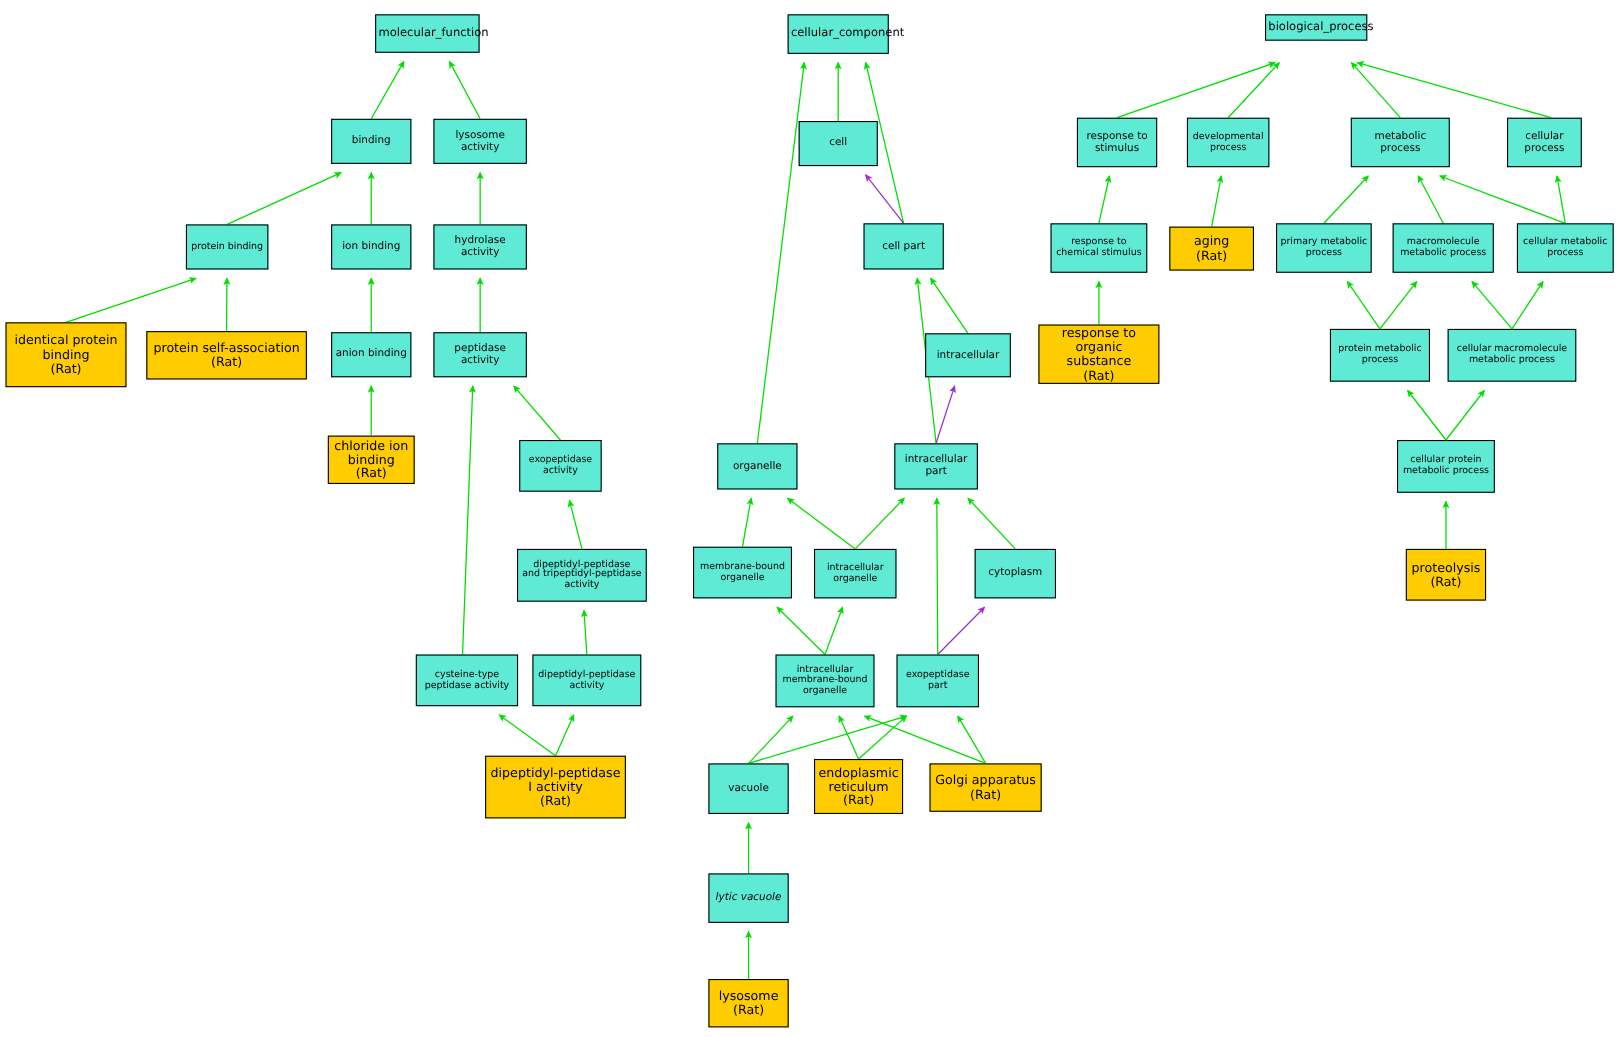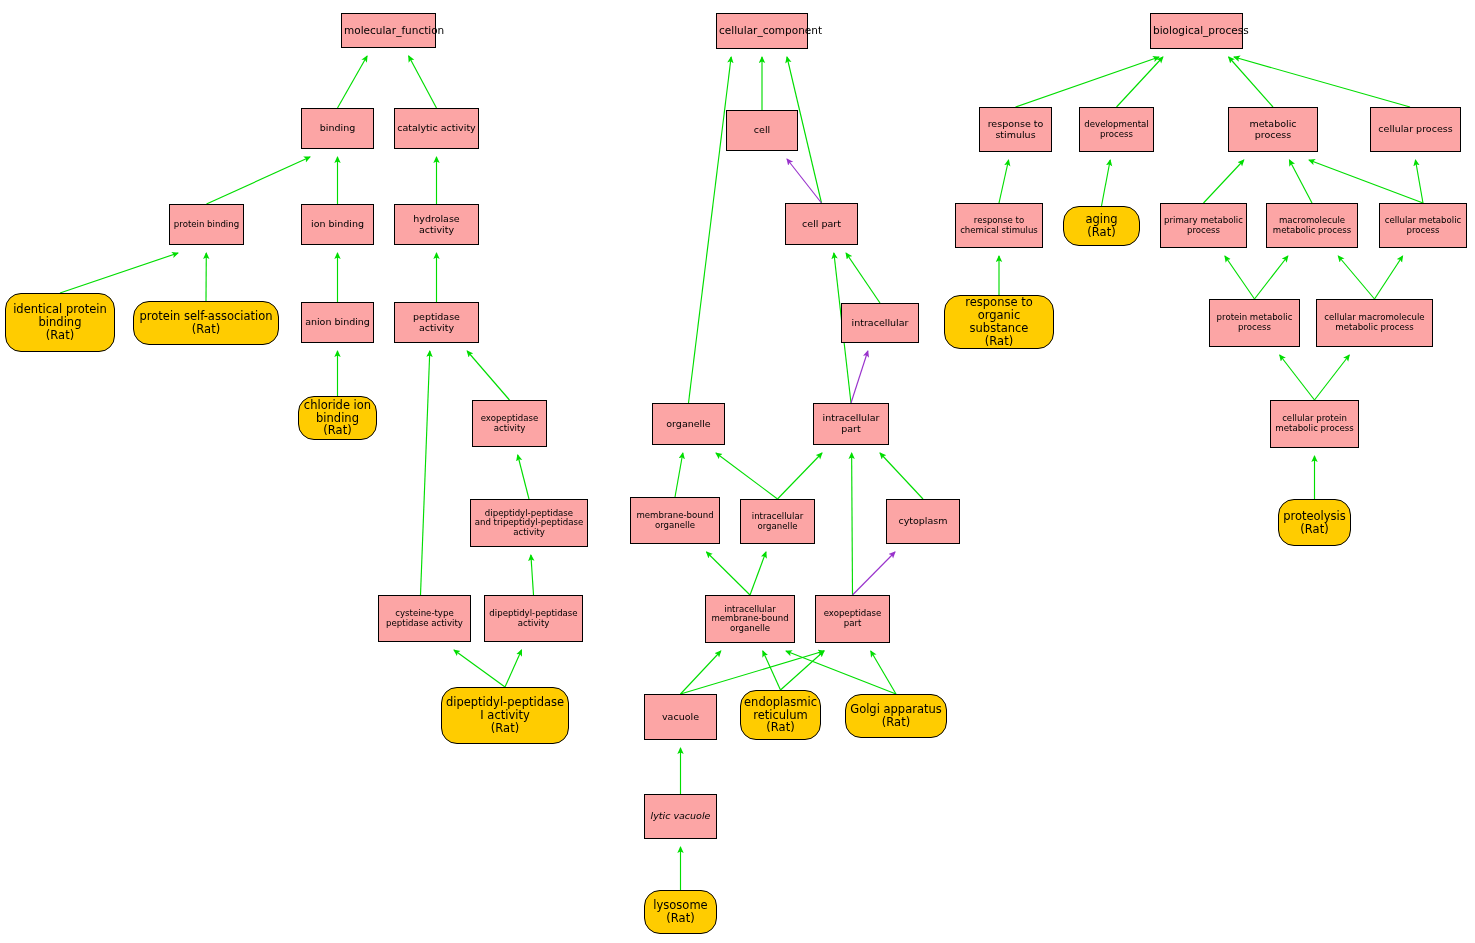--- a/index.html
+++ b/index.html
@@ -20,33 +20,32 @@
     left: 0;
     top: 0;
     width: 1475px;
     height: 943px;
     pointer-events: none;
   }
   .node {
     position: absolute;
     box-sizing: border-box;
     border: 1px solid #000000;
-    background: #fca5a5;
+    background: #5eead4;
     display: flex;
     align-items: center;
     justify-content: center;
     text-align: center;
     line-height: 1.12;
     color: #000000;
     z-index: 5;
     padding: 0 2px;
   }
   .node.highlight {
     background: #ffcc00;
-    border-radius: 16px;
   }
   .node .lbl {
     display: block;
     width: 100%;
     white-space: pre-line;
   }
   
   .fs-root   { font-size: 10.5px; }
   .fs-norm   { font-size: 9.5px; }
   .fs-small  { font-size: 8.6px; }
@@ -124,21 +123,21 @@
       <line x1="1314.5" y1="499" x2="1314.5" y2="456" stroke="#00dd00" stroke-width="1.15" marker-end="url(#arrow-is_a)"></line>
     </svg>
   <div id="node-layer">
       <div class="node fs-root" style="left: 341px; top: 13px; width: 95px; height: 35px;">
         <span class="lbl">molecular_function</span>
       </div>
       <div class="node fs-norm" style="left: 301px; top: 108px; width: 73px; height: 41px;">
         <span class="lbl">binding</span>
       </div>
       <div class="node fs-norm" style="left: 394px; top: 108px; width: 85px; height: 41px;">
-        <span class="lbl">catalytic activity</span>
+        <span class="lbl">lysosome activity</span>
       </div>
       <div class="node fs-small" style="left: 169px; top: 204px; width: 75px; height: 41px;">
         <span class="lbl">protein binding</span>
       </div>
       <div class="node fs-norm" style="left: 301px; top: 204px; width: 73px; height: 41px;">
         <span class="lbl">ion binding</span>
       </div>
       <div class="node fs-norm" style="left: 394px; top: 204px; width: 85px; height: 41px;">
         <span class="lbl">hydrolase activity</span>
       </div>
@@ -235,35 +234,35 @@
         <span class="lbl">Golgi apparatus
 (Rat)</span>
       </div>
       <div class="node fs-norm" style="left: 644px; top: 794px; width: 73px; height: 45px; font-style: italic;">
         <span class="lbl">lytic vacuole</span>
       </div>
       <div class="node fs-hl highlight" style="left: 644px; top: 890px; width: 73px; height: 44px;">
         <span class="lbl">lysosome
 (Rat)</span>
       </div>
-      <div class="node fs-root" style="left: 1150px; top: 13px; width: 93px; height: 36px;">
+      <div class="node fs-root" style="left: 1150px; top: 13px; width: 93px; height: 24px;">
         <span class="lbl">biological_process</span>
       </div>
       <div class="node fs-norm" style="left: 979px; top: 107px; width: 73px; height: 45px;">
         <span class="lbl">response to
 stimulus</span>
       </div>
       <div class="node fs-small" style="left: 1079px; top: 107px; width: 75px; height: 45px;">
         <span class="lbl">developmental
 process</span>
       </div>
       <div class="node fs-norm" style="left: 1228px; top: 107px; width: 90px; height: 45px;">
         <span class="lbl">metabolic process</span>
       </div>
-      <div class="node fs-norm" style="left: 1370px; top: 107px; width: 91px; height: 45px;">
+      <div class="node fs-norm" style="left: 1370px; top: 107px; width: 68px; height: 45px;">
         <span class="lbl">cellular process</span>
       </div>
       <div class="node fs-small" style="left: 955px; top: 203px; width: 88px; height: 45px;">
         <span class="lbl">response to
 chemical stimulus</span>
       </div>
       <div class="node fs-hl highlight" style="left: 1063px; top: 206px; width: 77px; height: 40px;">
         <span class="lbl">aging
 (Rat)</span>
       </div>

